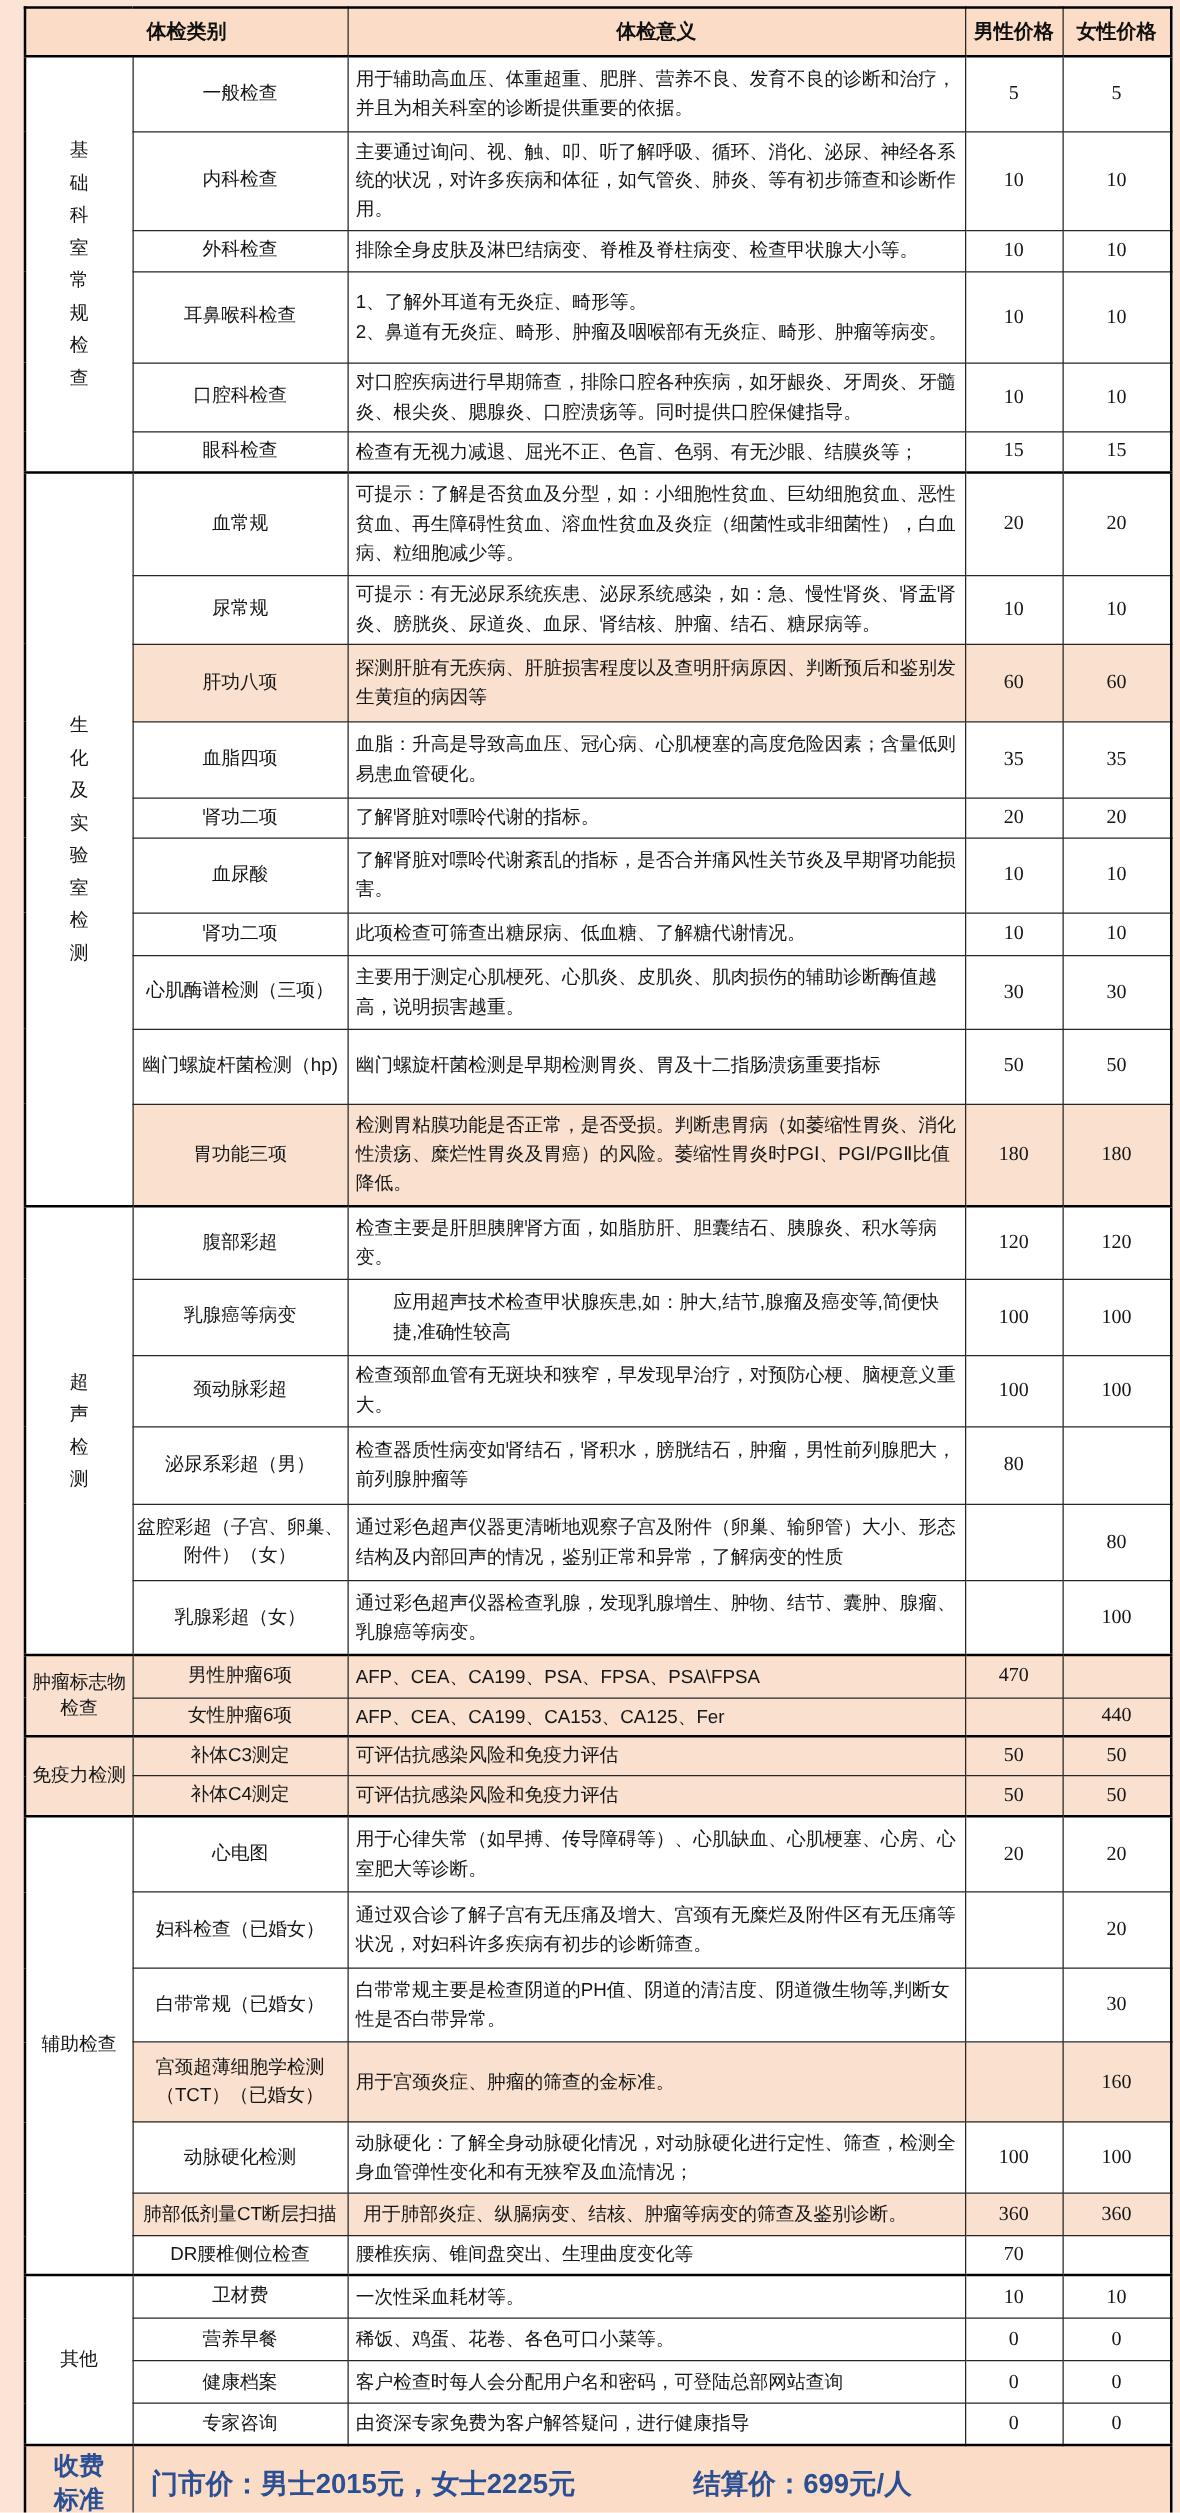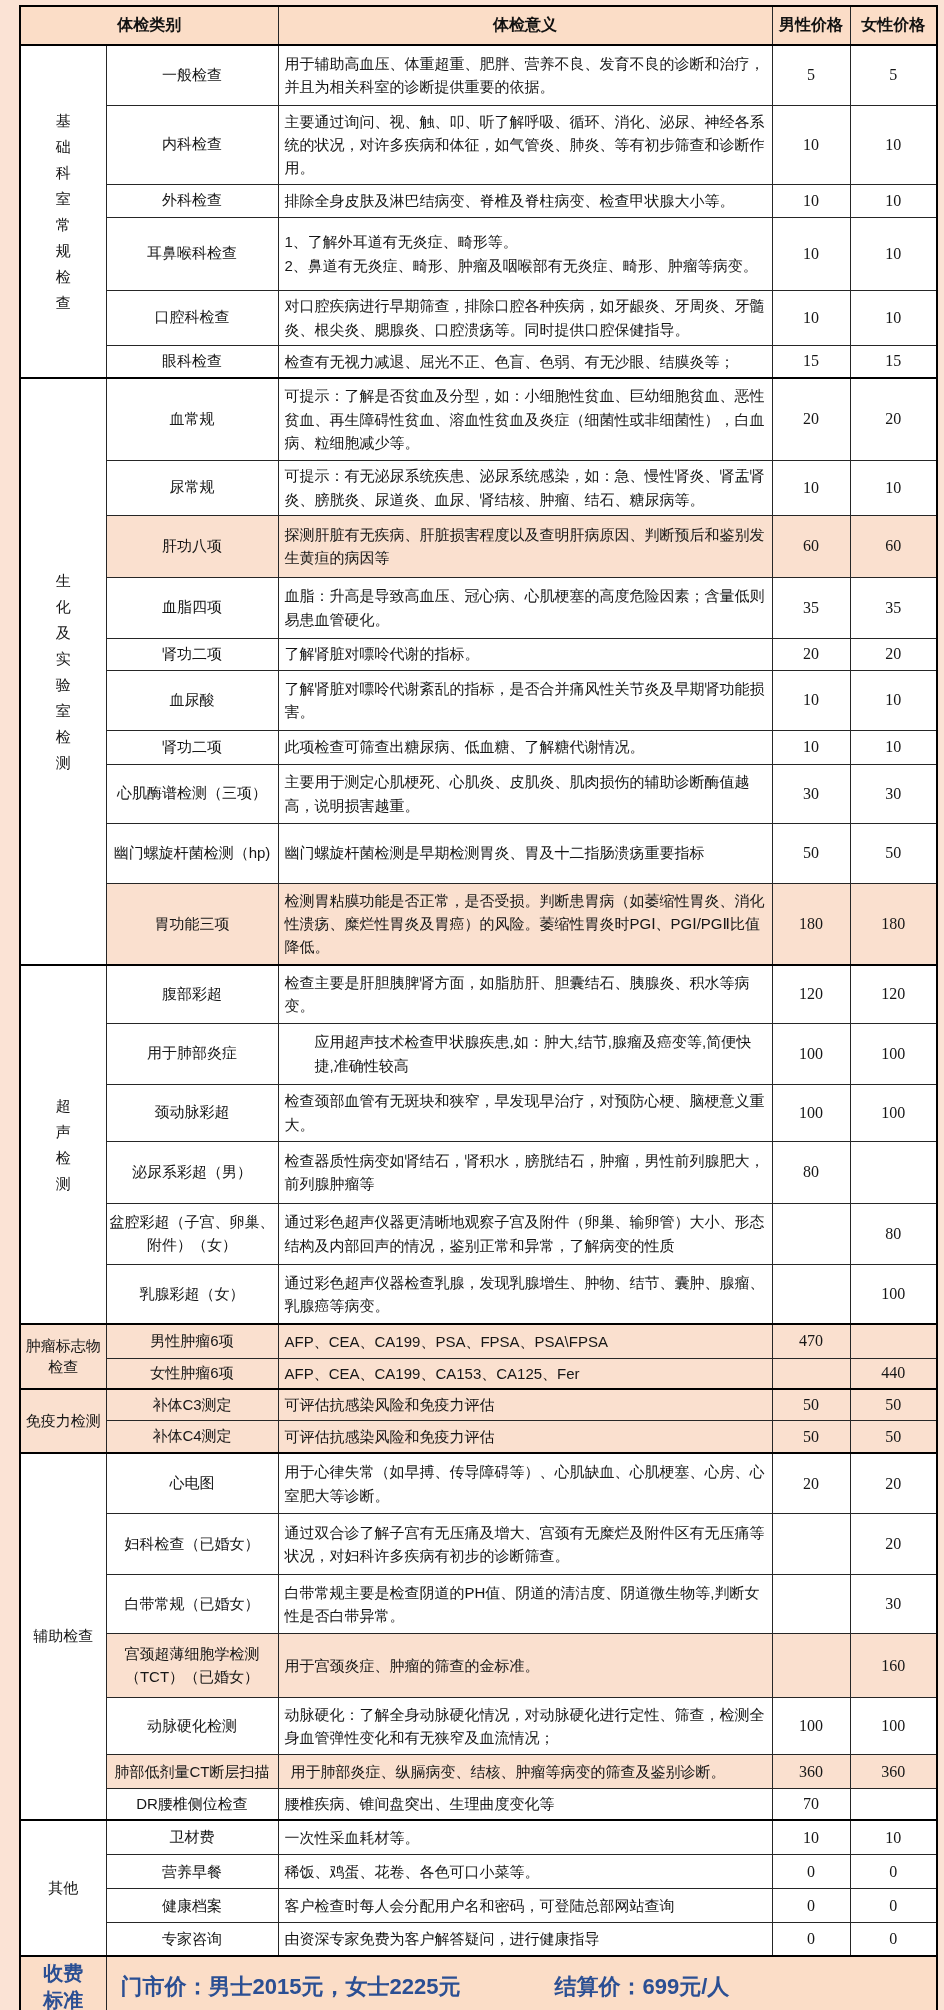--- a/index.html
+++ b/index.html
@@ -205,21 +205,21 @@
         <td class="group-cell vertical" rowspan="6">超
 声
 检
 测</td>
         <td class="item-cell">腹部彩超</td>
         <td class="meaning-cell" style="white-space: pre-line;">检查主要是肝胆胰脾肾方面，如脂肪肝、胆囊结石、胰腺炎、积水等病变。</td>
         <td class="price-cell">120</td>
         <td class="price-cell">120</td>
       </tr>
       <tr style="height: 61px;">
-        <td class="item-cell">用于肺部炎症</td>
+        <td class="item-cell">乳腺癌等病变</td>
         <td class="meaning-cell" style="white-space: pre-line; padding-left: 36px;">应用超声技术检查甲状腺疾患,如：肿大,结节,腺瘤及癌变等,简便快捷,准确性较高</td>
         <td class="price-cell">100</td>
         <td class="price-cell">100</td>
       </tr>
       <tr style="height: 57px;">
         <td class="item-cell">颈动脉彩超</td>
         <td class="meaning-cell" style="white-space: pre-line;">检查颈部血管有无斑块和狭窄，早发现早治疗，对预防心梗、脑梗意义重大。</td>
         <td class="price-cell">100</td>
         <td class="price-cell">100</td>
       </tr>

